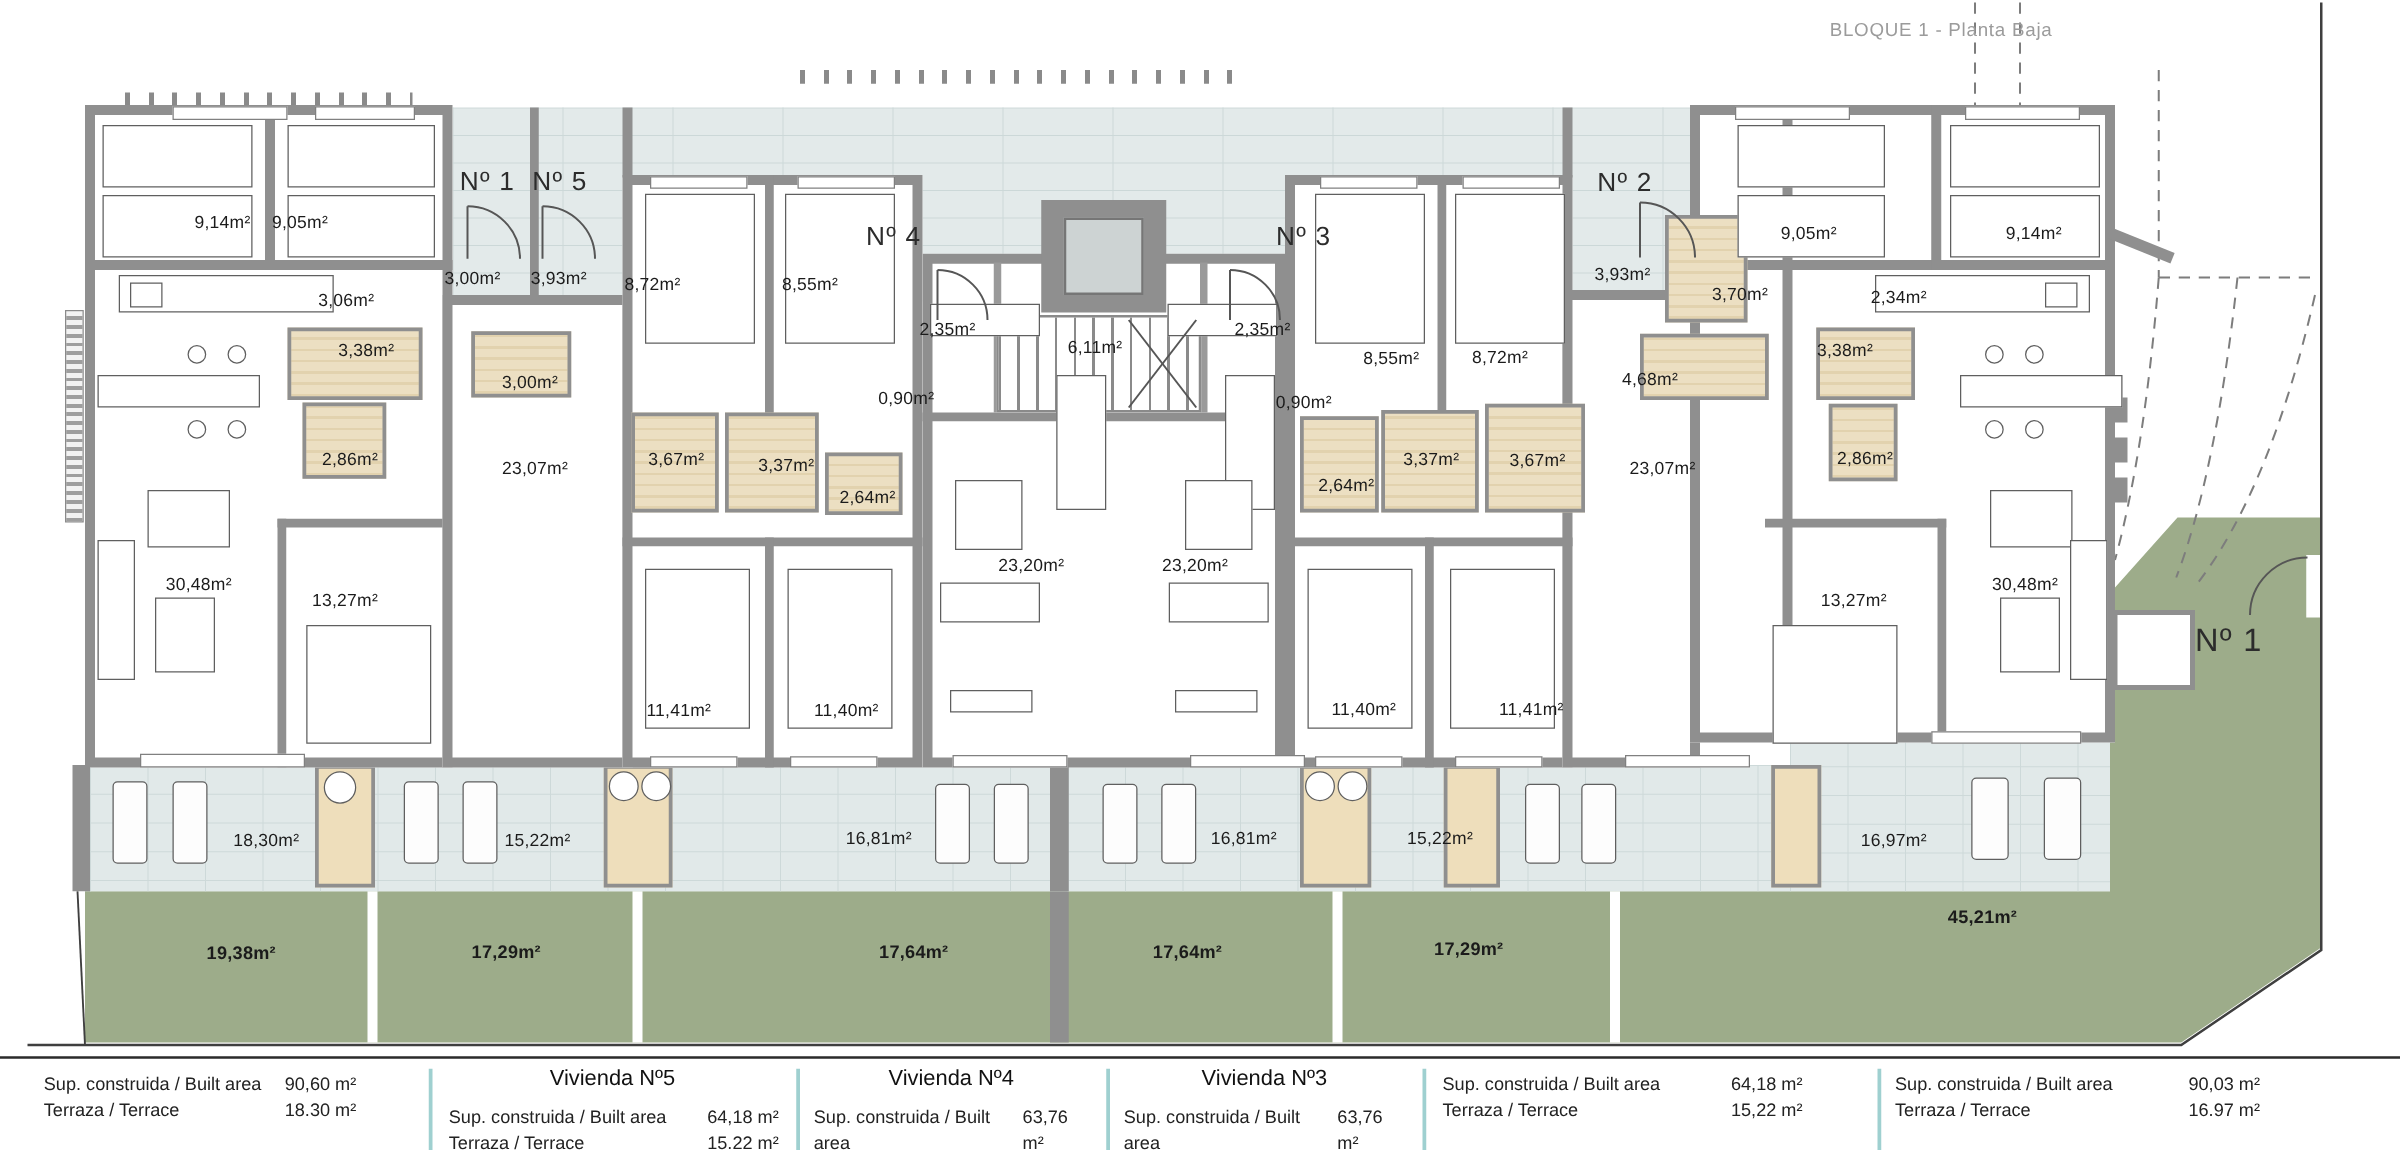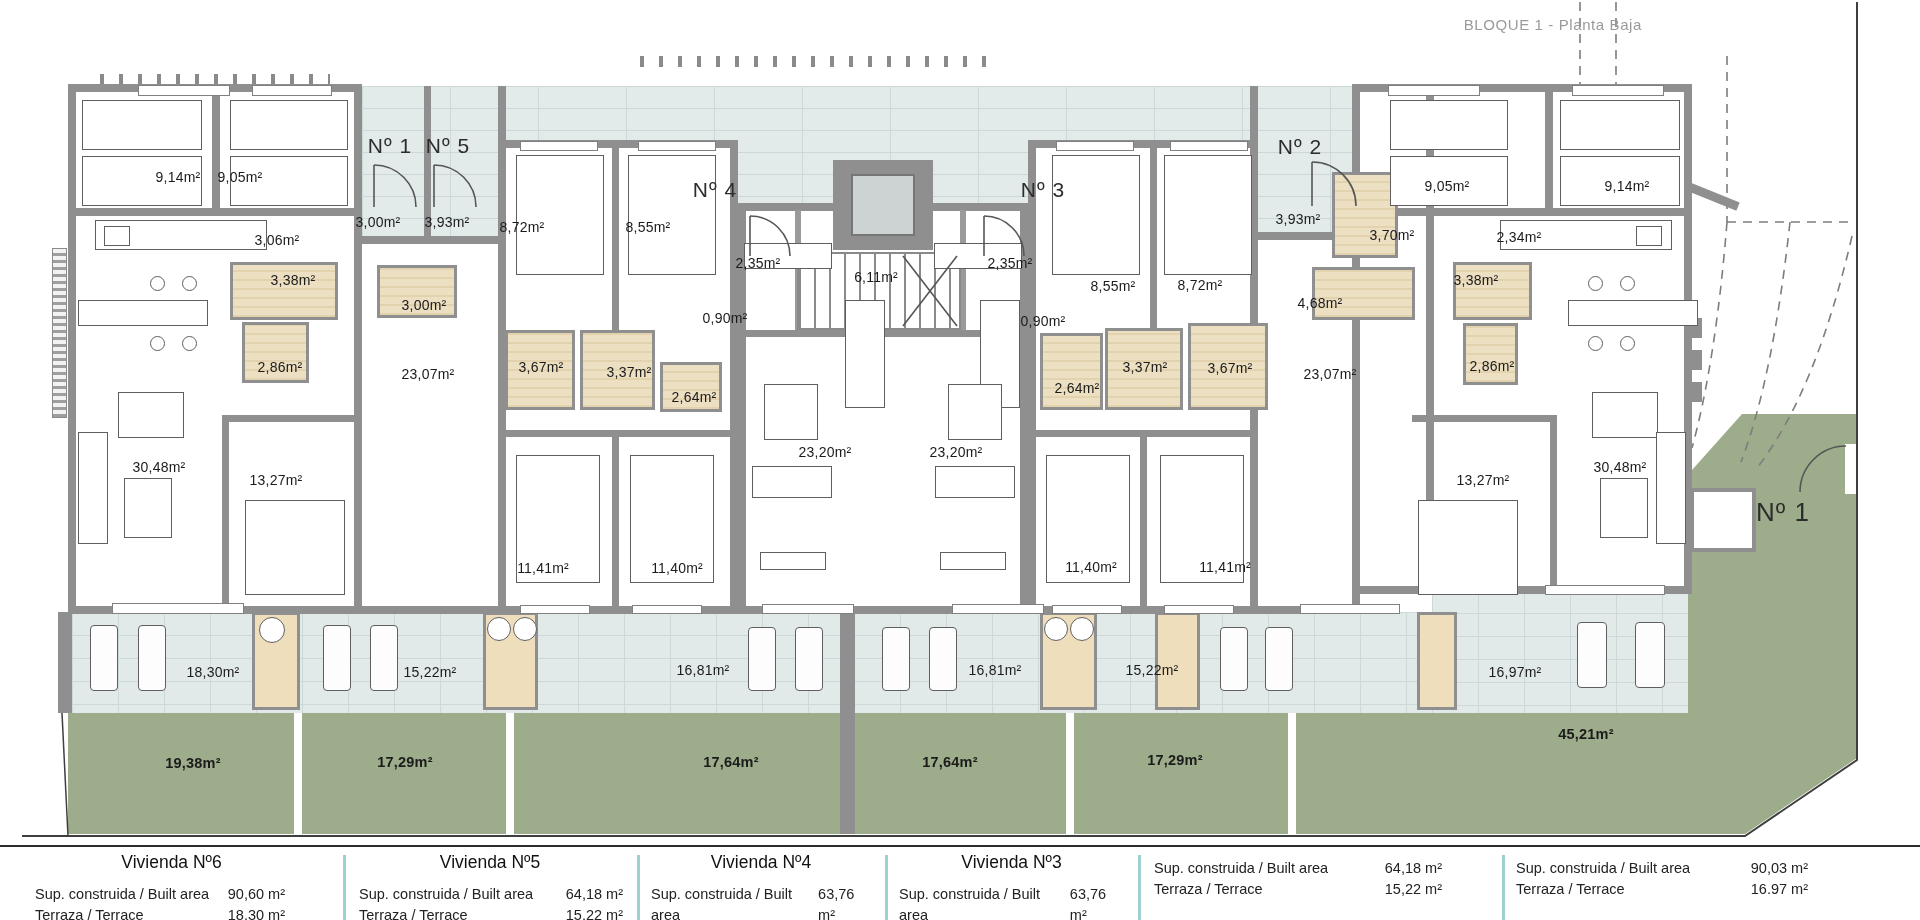--- a/index.html
+++ b/index.html
@@ -327,21 +327,20 @@
       <span class="lbl garden" style="left: 193px; top: 763px;">19,38m²</span>
       <span class="lbl garden" style="left: 405px; top: 762px;">17,29m²</span>
       <span class="lbl garden" style="left: 731px; top: 762px;">17,64m²</span>
       <span class="lbl garden" style="left: 950px; top: 762px;">17,64m²</span>
       <span class="lbl garden" style="left: 1175px; top: 760px;">17,29m²</span>
       <span class="lbl garden" style="left: 1586px; top: 734px;">45,21m²</span>
     </div>
 
   <div id="legend">
       <div class="col" style="left: 0px; width: 343px;">
-        <div class="vtitle">Vivienda Nº6</div>
         <div class="rows" style="padding: 0px 58px 0px 35px;">
           <div class="r">
             <span>Sup. construida / Built area</span>
             <span>90,60 m²</span>
           </div>
           <div class="r">
             <span>Terraza / Terrace</span>
             <span>18.30 m²</span>
           </div>
         </div>

